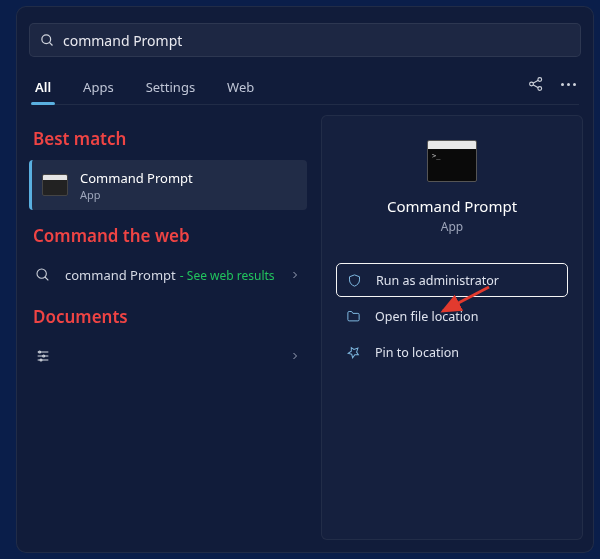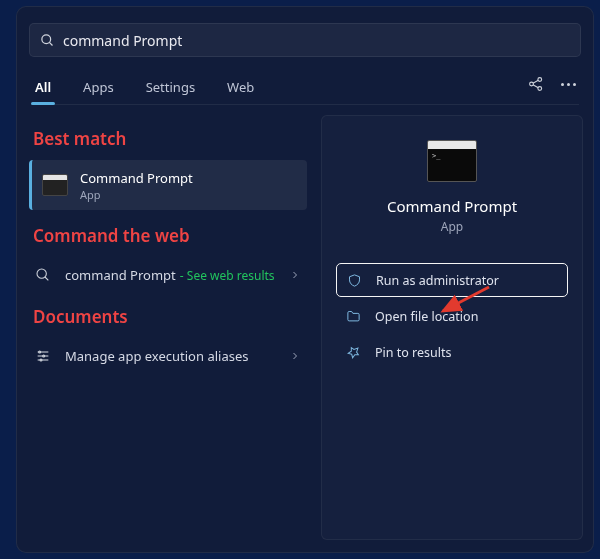--- a/index.html
+++ b/index.html
@@ -110,21 +110,20 @@
     <div class="sect">Documents</div>
     <div class="row">
       <svg class="ic" viewBox="0 0 24 24">
           <line x1="4" y1="6" x2="20" y2="6"></line>
           <line x1="4" y1="12" x2="20" y2="12"></line>
           <line x1="4" y1="18" x2="20" y2="18"></line>
           <circle cx="7" cy="6" r="1.5"></circle>
           <circle cx="13" cy="12" r="1.5"></circle>
           <circle cx="9" cy="18" r="1.5"></circle>
         </svg>
-      <span>Manage app execution aliases</span>
       <svg class="chev-r" viewBox="0 0 24 24">
           <polyline points="9 6 15 12 9 18"></polyline>
         </svg>
     </div>
   </div>
 
   <div class="detail">
     <div class="thumb-big"></div>
     <div class="dtitle">Command Prompt</div>
     <div class="dsub">App</div>
@@ -138,21 +137,21 @@
     <div class="action">
       <svg class="ic" viewBox="0 0 24 24">
           <path d="M3 6a2 2 0 012-2h4l2 3h8a2 2 0 012 2v8a2 2 0 01-2 2H5a2 2 0 01-2-2V6z"></path>
         </svg>
       <span>Open file location</span>
     </div>
     <div class="action">
       <svg class="ic" viewBox="0 0 24 24">
           <path d="M12 2l3 6 5 1-4 4 1 6-5-3-5 3 1-6-4-4 5-1 3-6z" transform="rotate(45 12 12)"></path>
         </svg>
-      <span>Pin to results</span>
+      <span>Pin to location</span>
     </div>
   </div>
 
   <div class="arrow">
     <svg width="60" height="30">
       <defs>
           <marker id="ah" markerWidth="8" markerHeight="8" refX="6" refY="3" orient="auto">
             <path d="M0,0 L7,3 L0,6 Z" fill="#e23a2e"></path>
           </marker>
         </defs>

